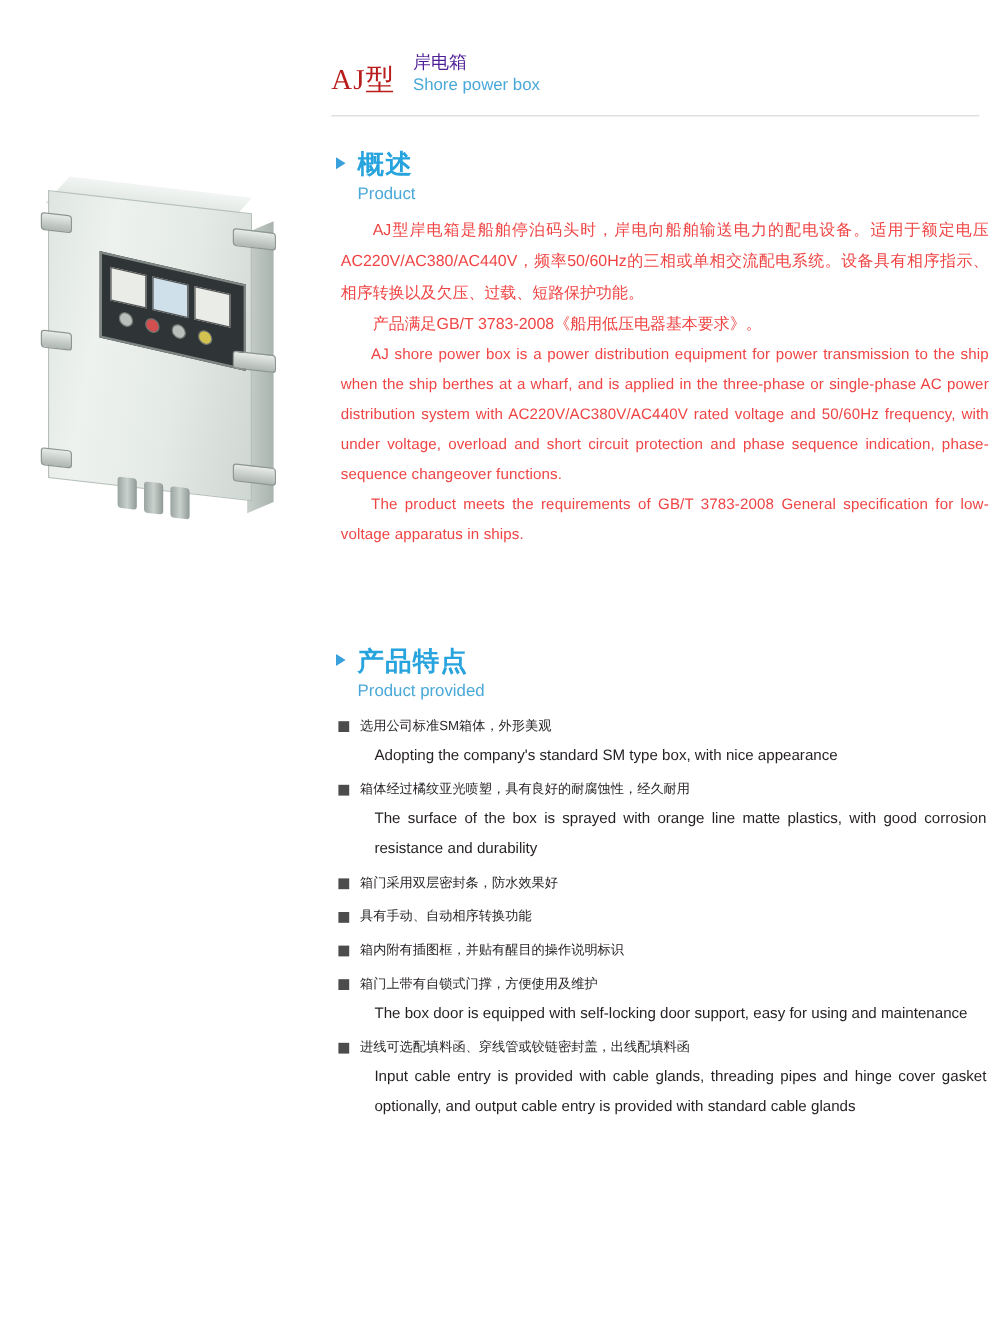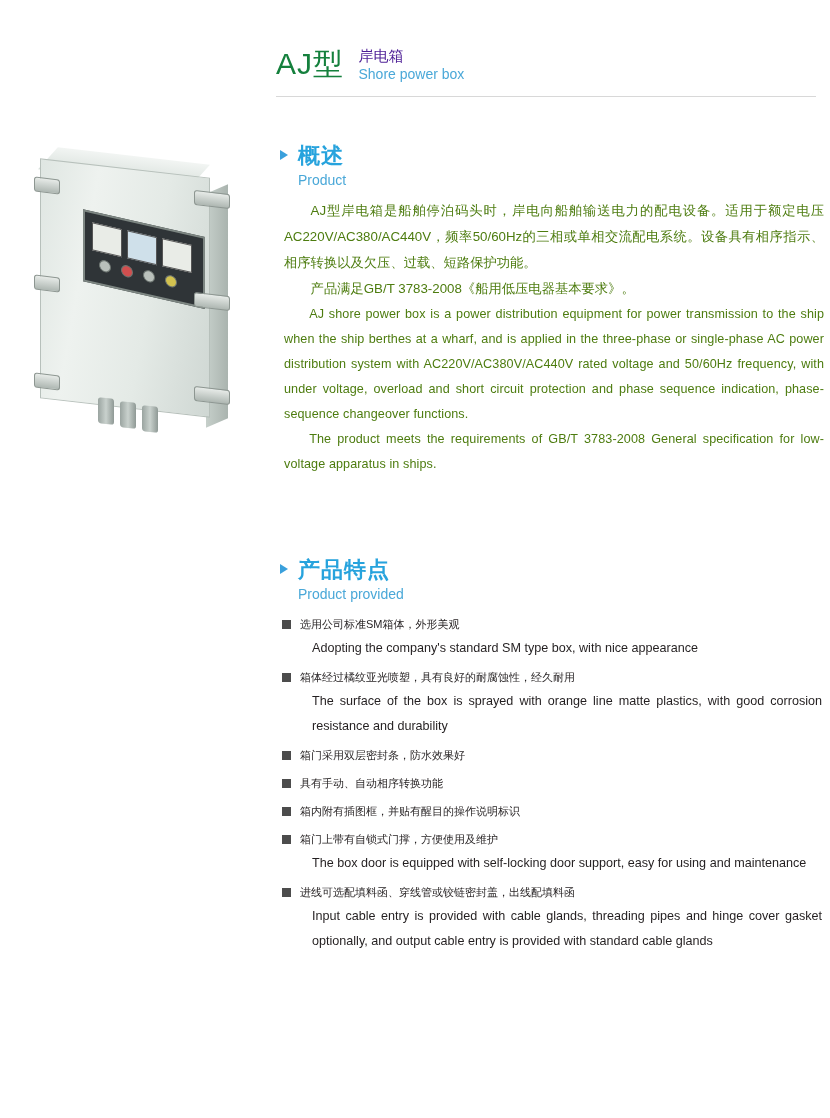--- a/index.html
+++ b/index.html
@@ -134,25 +134,25 @@
     padding: 0;
   }
   .title-block {
     position: absolute;
     left: 14px;
     top: 44px;
     width: 540px;
   }
   .title-cn {
     display: inline-block;
-    font-size: 30px;
-    color: #15803d;
+    font-size: 24px;
+    color: #b91c1c;
     letter-spacing: 1px;
     vertical-align: bottom;
-    font-family: Liberation Sans, sans-serif;
+    font-family: Liberation Serif, serif;
   }
   .title-sub-wrap {
     display: inline-block;
     vertical-align: bottom;
     margin-left: 10px;
     padding-bottom: 2px;
   }
   .title-sub-cn {
     font-size: 15px;
     color: #4c1d95;
@@ -169,21 +169,20 @@
     top: 96px;
     width: 540px;
     height: 1px;
     background: #d8d8d8;
   }
 
   .section {
     position: absolute;
     left: 14px;
     width: 552px;
-    margin-top: 19px;
   }
   .sec-overview { top: 124px; }
   .sec-features { top: 538px; }
 
   .sec-head {
     position: relative;
     padding-left: 22px;
     margin-bottom: 8px;
   }
   .tri {
@@ -206,21 +205,21 @@
   .sec-en {
     font-size: 14px;
     color: #4aa8d8;
     line-height: 20px;
     margin-top: 1px;
   }
 
   .para {
     font-size: 13.3px;
     line-height: 26px;
-    color: #4d7c0f;
+    color: #ef4444;
     text-align: justify;
     margin: 0;
   }
   .para.indent { text-indent: 2em; }
   .para.en {
     font-size: 12.6px;
     line-height: 25px;
     letter-spacing: 0.1px;
   }
   .body-wrap { padding-left: 8px; padding-right: 4px; }

